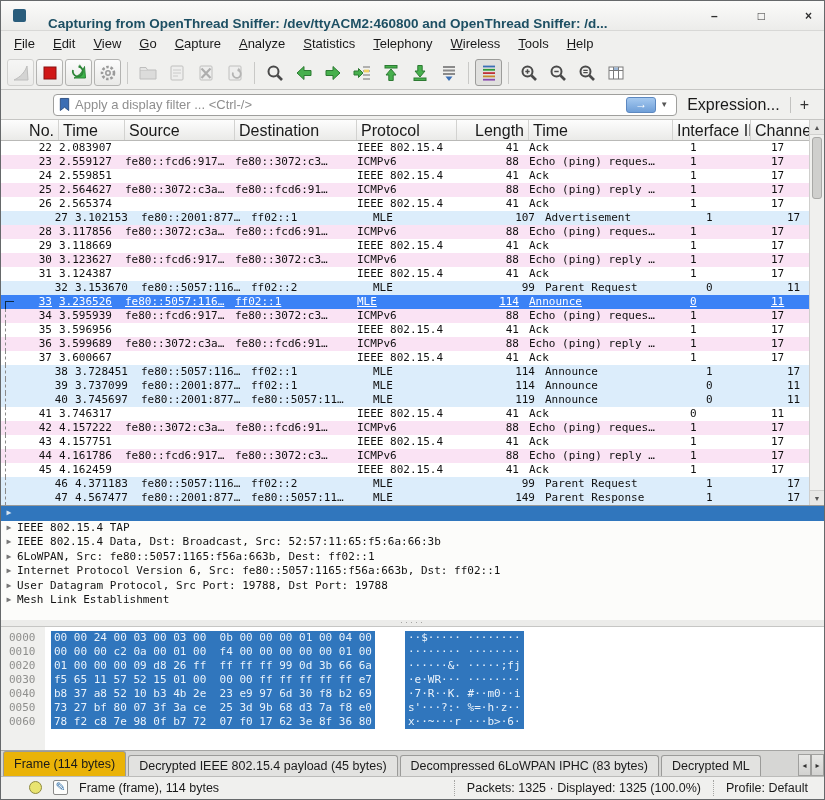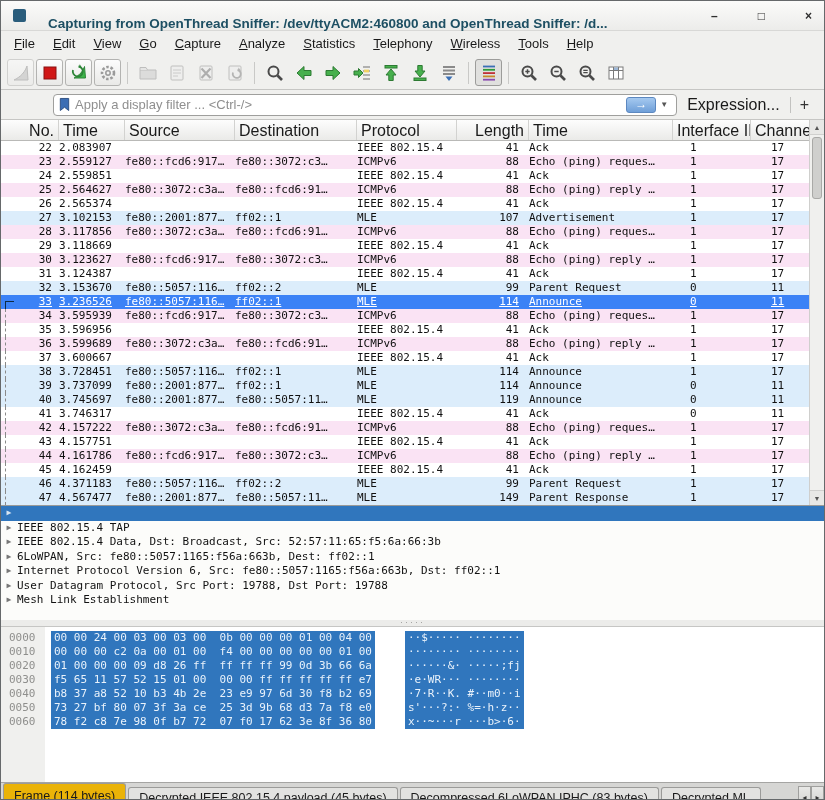--- a/index.html
+++ b/index.html
@@ -46,41 +46,41 @@
   .c-time { width:66px; }
   .c-src  { width:110px; }
   .c-dst  { width:122px; }
   .c-proto{ width:100px; }
   .c-len  { width:72px; text-align:right; padding-right:10px; }
   .c-info { width:144px; }
   .c-iface{ width:78px; padding-left:17px; }
   .c-ch   { flex:1 !important; padding-left:20px; }
   .prow.plain { background:#ffffff; }
   .prow.icmp  { background:#fae3f4; }
-  .prow.mle   { background:#dcedfb; }
+  .prow.mle   { background:#dcedfb;padding-left:16px; }
   .prow.selected { background:#3b82f6; color:#fff;text-decoration:underline; }
   .gut-corner { position:absolute; left:4px; top:6px; width:9px; height:8px; border-left:1px solid #555; border-top:1px solid #555; }
   .prow.selected .gut-corner { border-color:#0e2b44; }
   .gut-dash { position:absolute; left:4px; top:0; height:100%; border-left:1px dashed #8a8a8a; }
   .vscroll { position:absolute; top:0; right:0; width:15px; height:100%; background:#f0f0ee; border-left:1px solid #cfcfcd; }
   .sarr { height:15px; display:flex; align-items:center; justify-content:center; font-size:7px; color:#555; background:#e8e8e6; border-bottom:1px solid #d0d0ce; }
   .sarr.down { position:absolute; bottom:0; left:0; right:0; border-top:1px solid #d0d0ce; border-bottom:none; }
   .sthumb { position:absolute; left:2px; right:2px; top:17px; height:62px; background:#cfcfcd; border:1px solid #a9a9a7; border-radius:3px; }
 
   
   .details { height:115px; background:#fcfcfa; border-top:1px solid #9a9a98; font:11px "DejaVu Sans Mono",monospace; overflow:hidden; }
   .dline { height:14.5px; line-height:14.5px; display:flex; white-space:pre; color:#111; }
   .darr { width:16px; text-align:center; color:#777; font-size:8px; flex:none; }
   .dline.sel { background:#3076bd; color:#fff; }
   .dline.sel .darr { color:#d7e5f2; }
 
   .splitter { height:6px; background:#ececea; text-align:center; color:#9a9a98; font-size:9px; line-height:5px; letter-spacing:2px; }
 
   
-  .hexpane { height:156px; background:#fff; border-top:1px solid #c6c6c4; padding-top:4px; position:relative; font:11px "DejaVu Sans Mono",monospace; }
+  .hexpane { height:124px; background:#fff; border-top:1px solid #c6c6c4; padding-top:4px; position:relative; font:11px "DejaVu Sans Mono",monospace; }
   .offset-strip { position:absolute; left:0; top:0; bottom:0; width:44px; background:#f0f0ee; }
   .hex-row { position:relative; height:14px; line-height:14px; display:flex; white-space:pre; z-index:1; }
   .h-off { width:44px; color:#8f8f8d; padding-left:8px; flex:none; }
   .h-hex { margin-left:6px; background:#3076bd; color:#e9f2fb; padding:0 3px; }
   .h-ascii { position:absolute; left:404px; background:#3076bd; color:#e9f2fb; padding:0 3px; }
 
   
   .tabbar { height:26px; background:#d6d6d4; border-top:1px solid #a5a5a3; display:flex; align-items:flex-end; position:relative; overflow:hidden; padding-left:2px; }
   .btab { font-size:12.5px; padding:0 10px; border:1px solid #9b9b99; border-bottom:none; border-radius:3px 3px 0 0; background:#e2e2e0; margin-right:2px; white-space:nowrap; height:21px; display:flex; align-items:center; color:#1a1a1a; flex:none; }
   .btab.active { background:#eab308; height:25px; }

